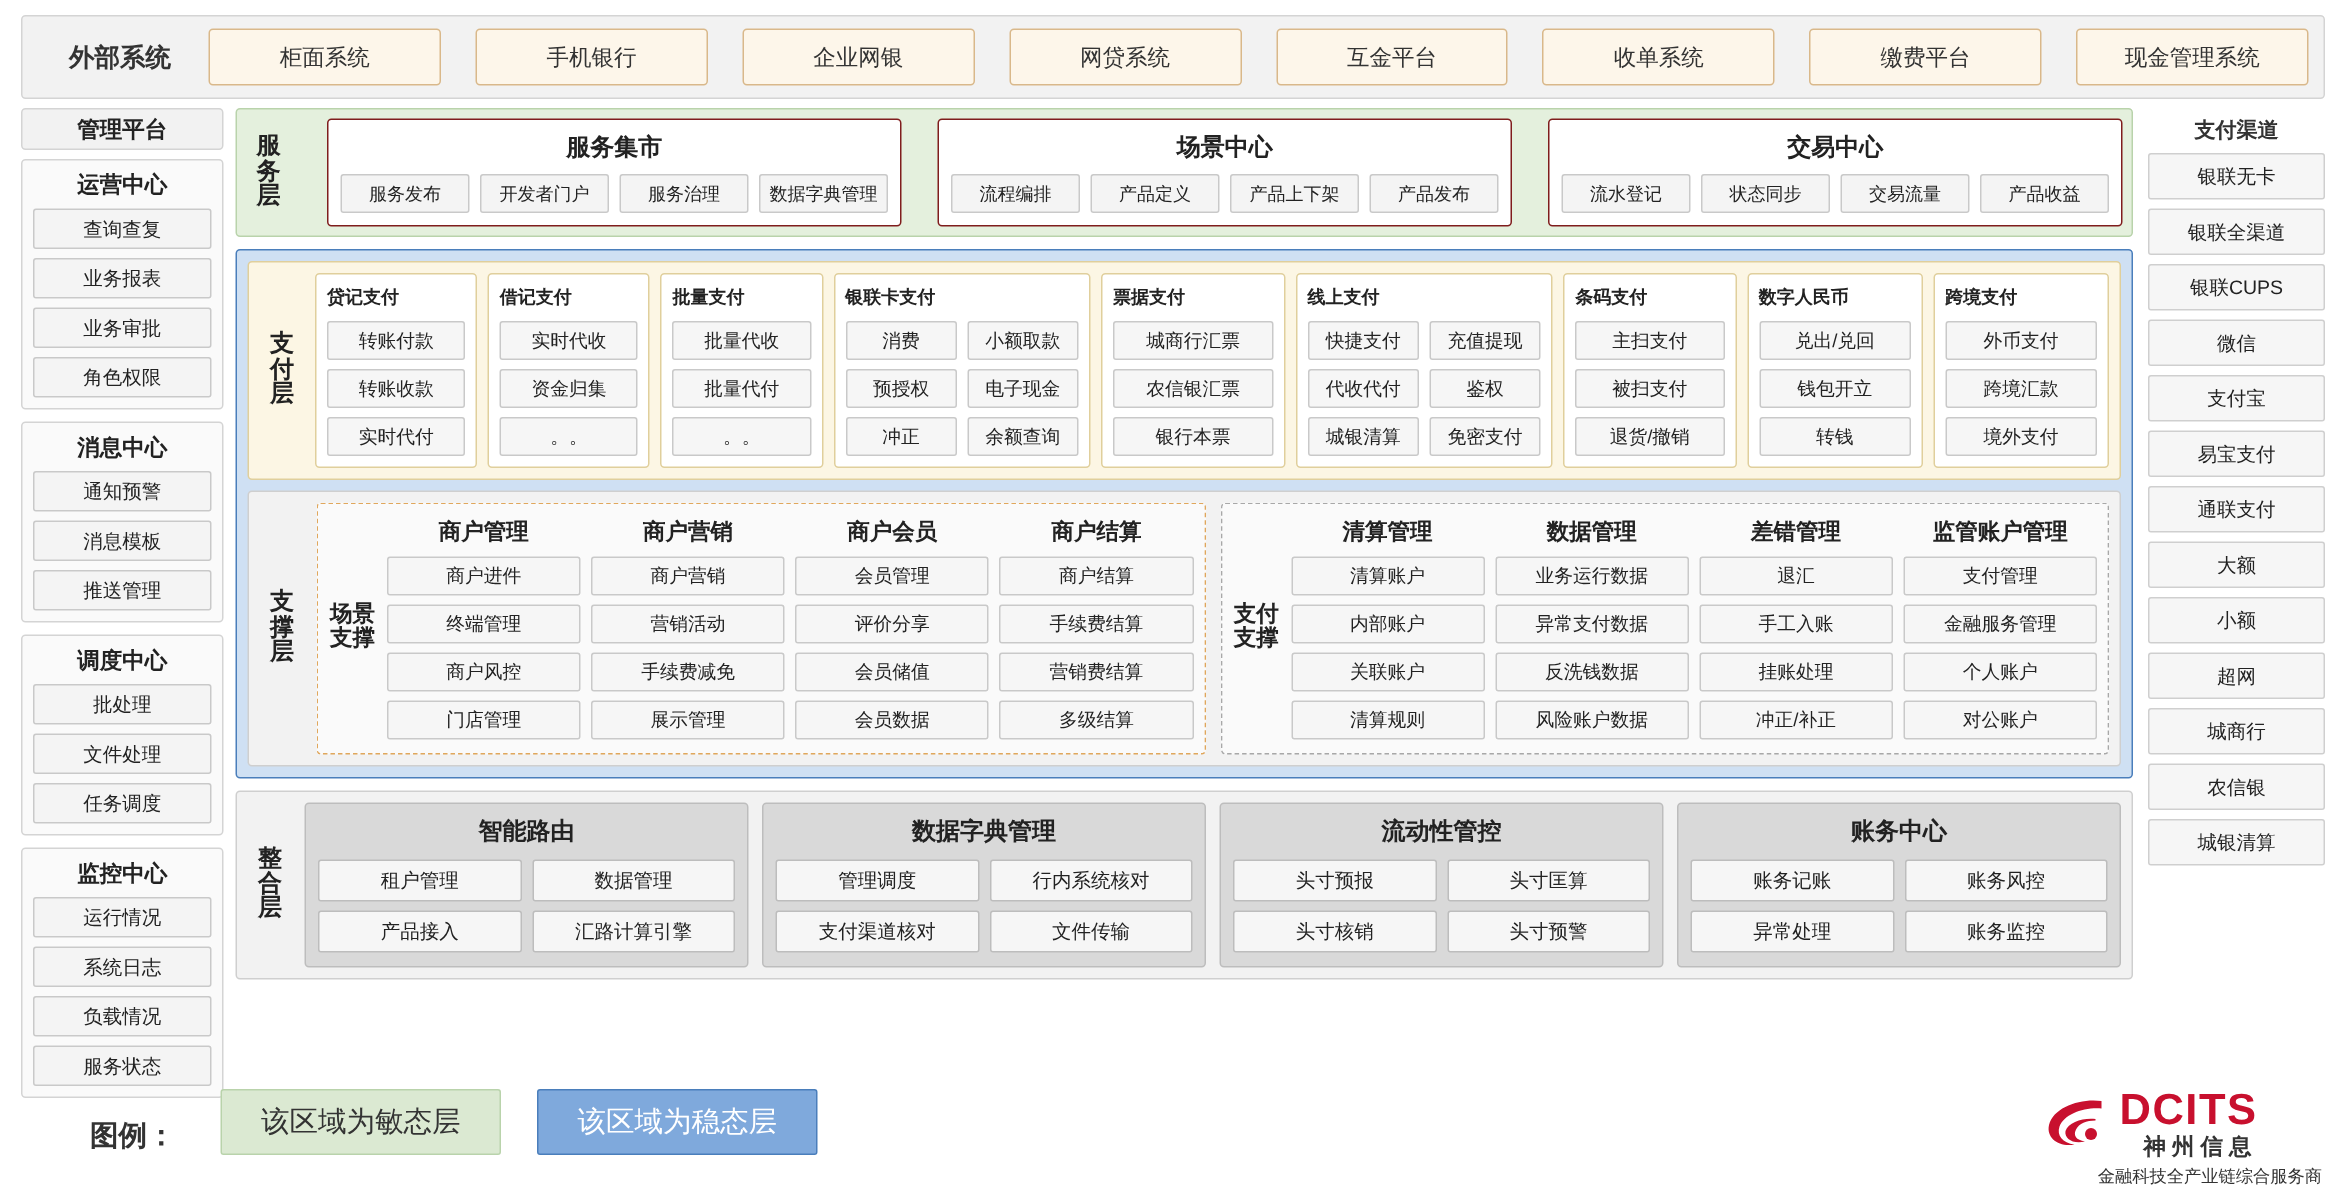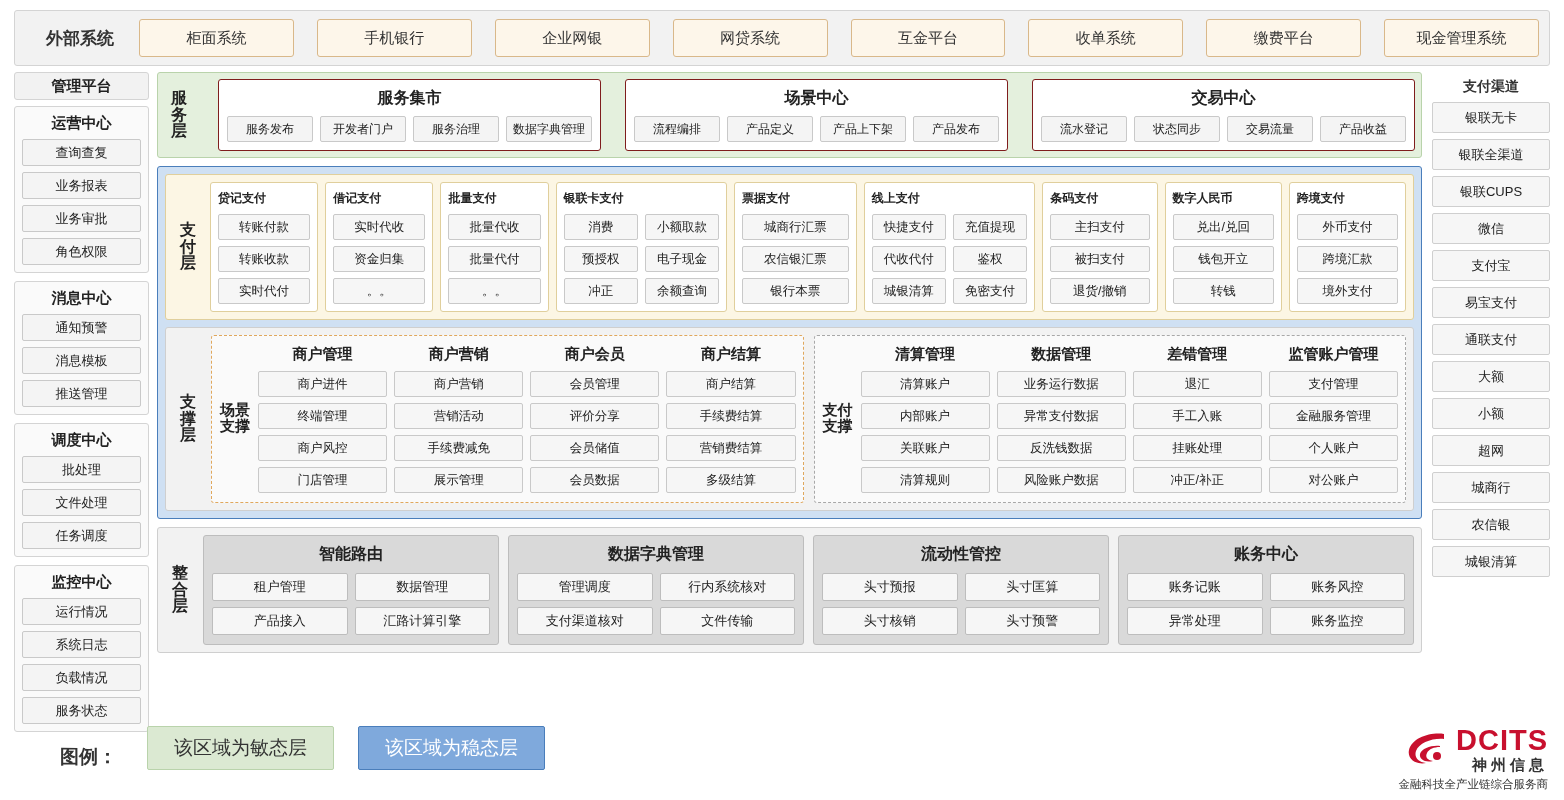--- a/index.html
+++ b/index.html
@@ -137,21 +137,21 @@
   .legend-label { font-size: 19px; font-weight: bold; color: #333; margin-right: 6px; }
   .legend-box {
     height: 44px; display: flex; align-items: center; justify-content: center;
     font-size: 19px; padding: 0 26px; border-radius: 2px;
   }
   .legend-green { background: #dbe9d2; border: 1px solid #b9d3ab; color: #333; }
   .legend-blue { background: #7fa9dc; border: 1px solid #4a7ebb; color: #fff; }
 
   
   .logo { position: absolute; right: 16px; bottom: 8px; width: 230px; text-align: right; }
-  .logo-row { display: flex; align-items: center; justify-content: flex-end; gap: 8px; }
+  .logo-row { display: flex; align-items: center; justify-content: center; gap: 8px; }
   .logo-mark { width: 44px; height: 40px; position: relative; }
   .logo-mark .swoosh {
     position: absolute; inset: 0;
   }
   .logo-text-main { font-size: 29px; font-weight: bold; color: #c8102e; letter-spacing: 1px; line-height: 1; }
   .logo-text-sub { font-size: 15px; font-weight: bold; color: #333; letter-spacing: 4px; line-height: 1.3; }
   .logo-tag { font-size: 11.5px; color: #333; margin-top: 3px; white-space: nowrap; }
 </style>
 </head>
 <body>

